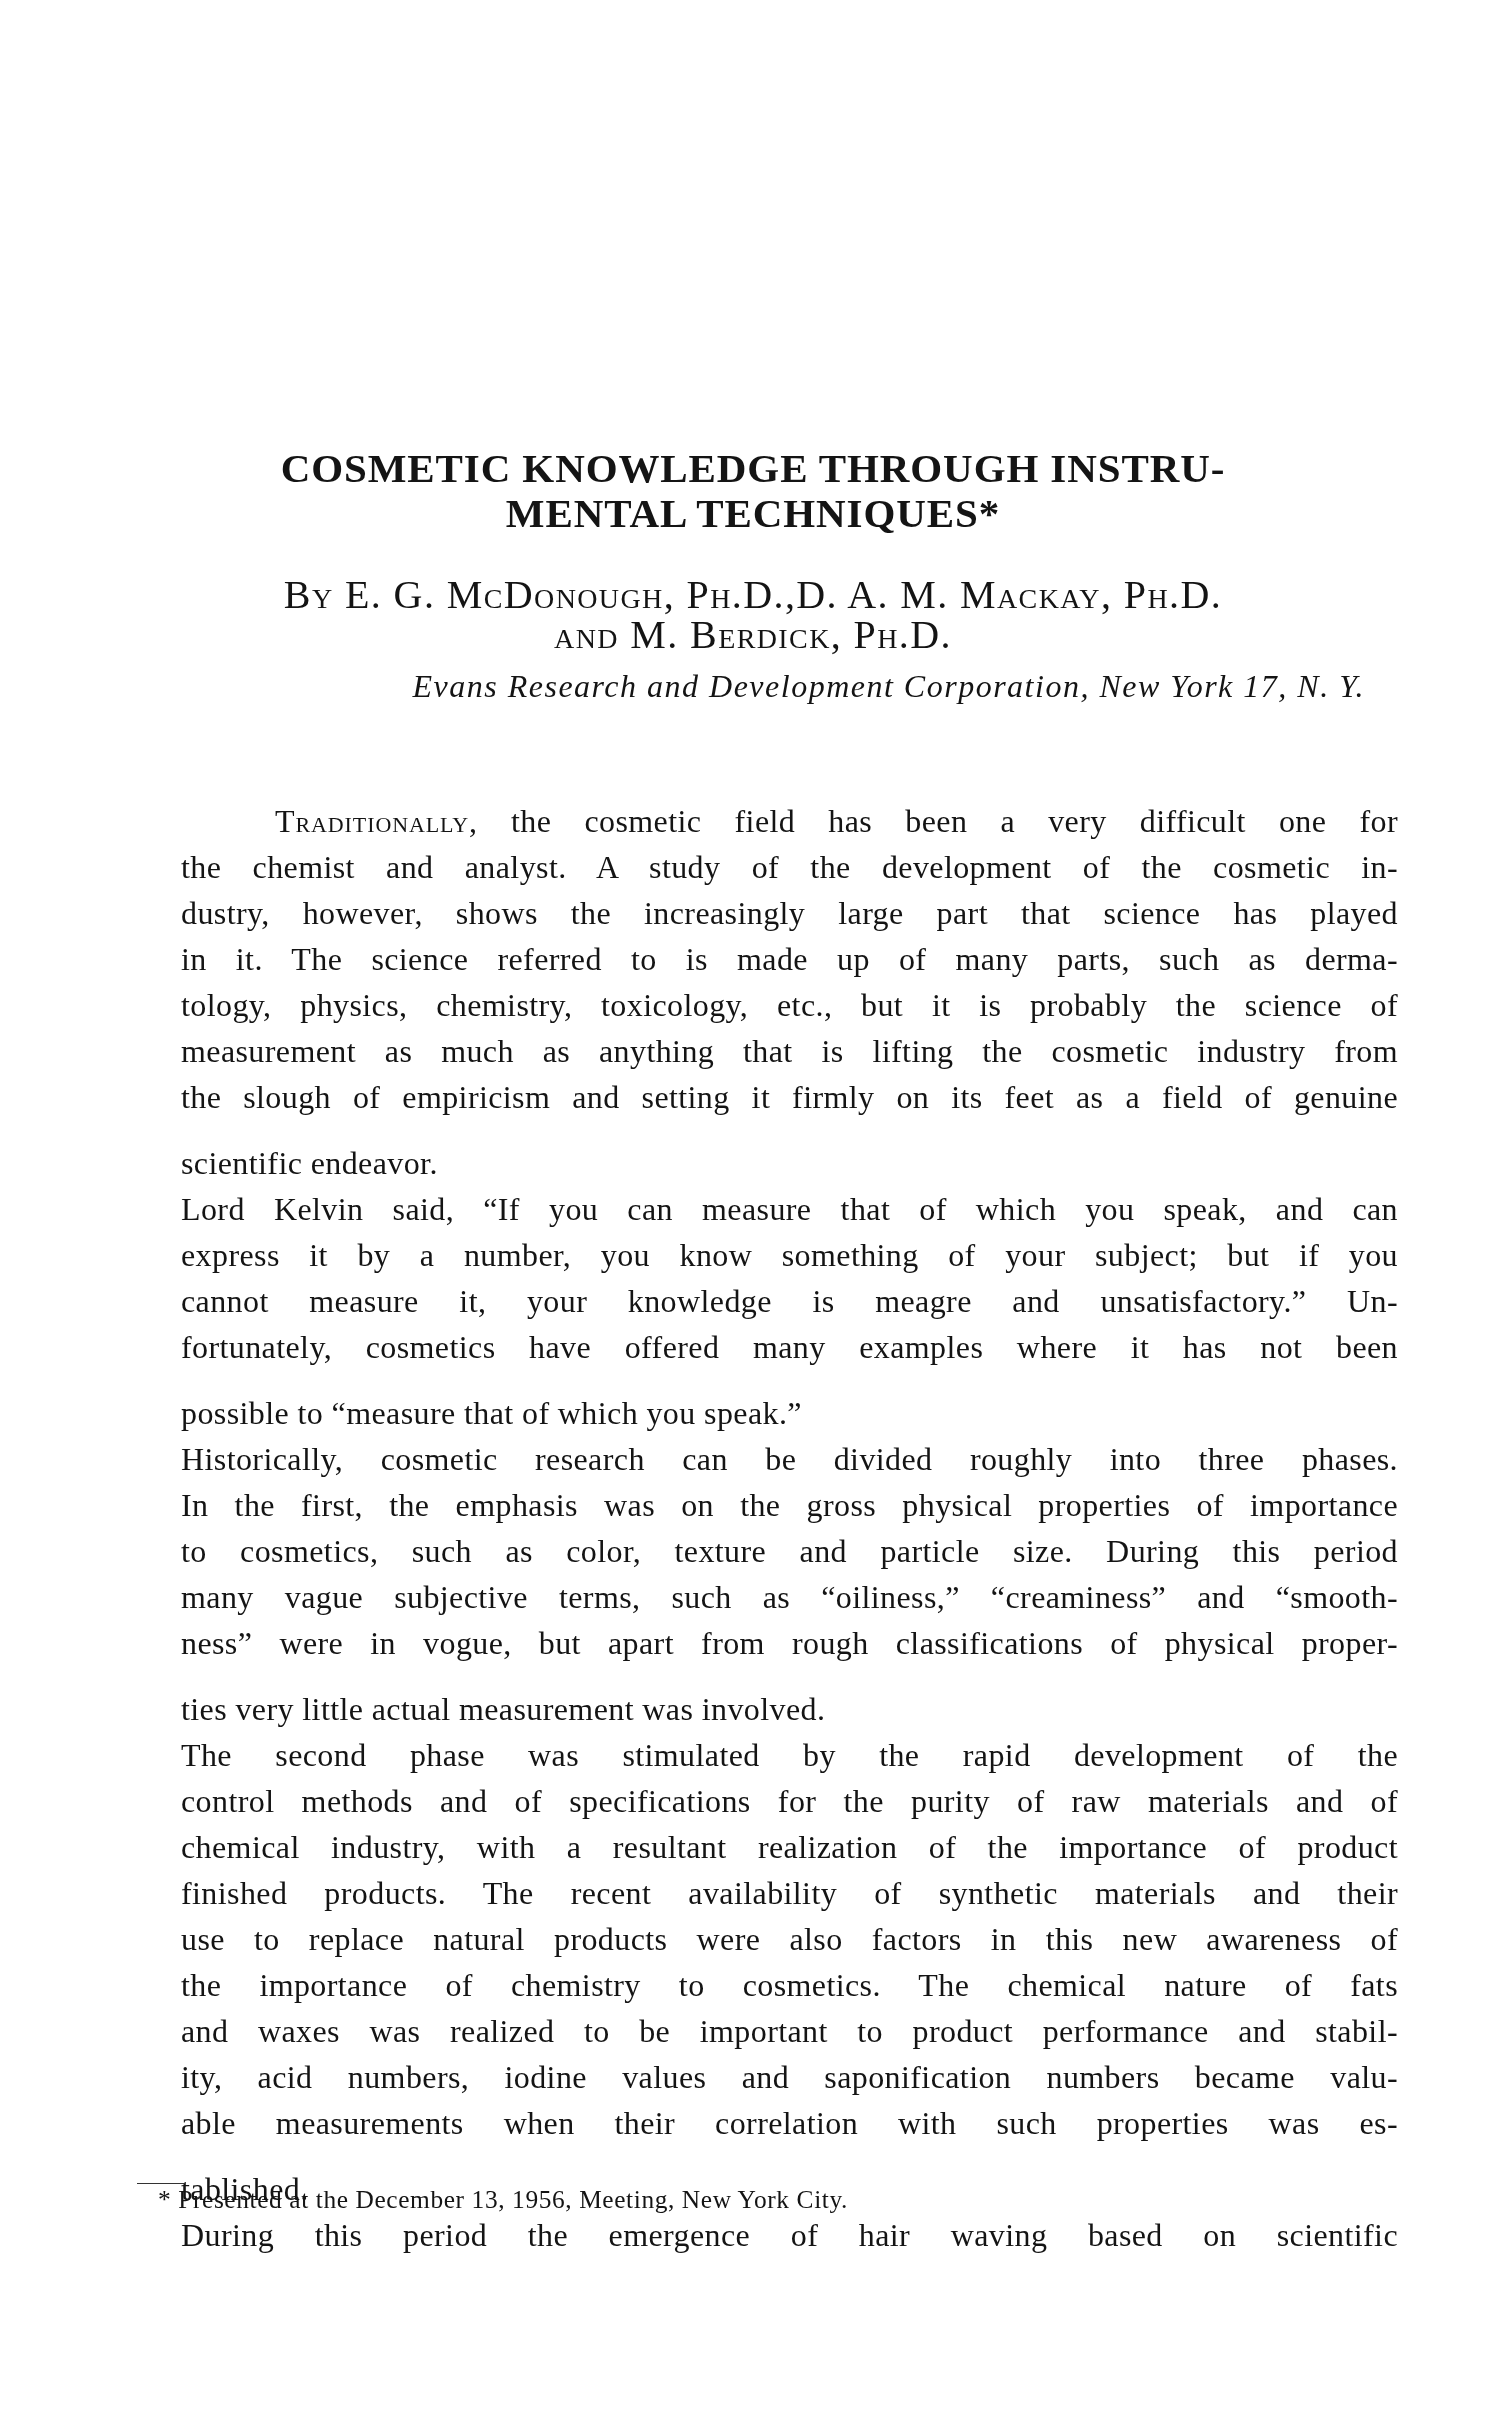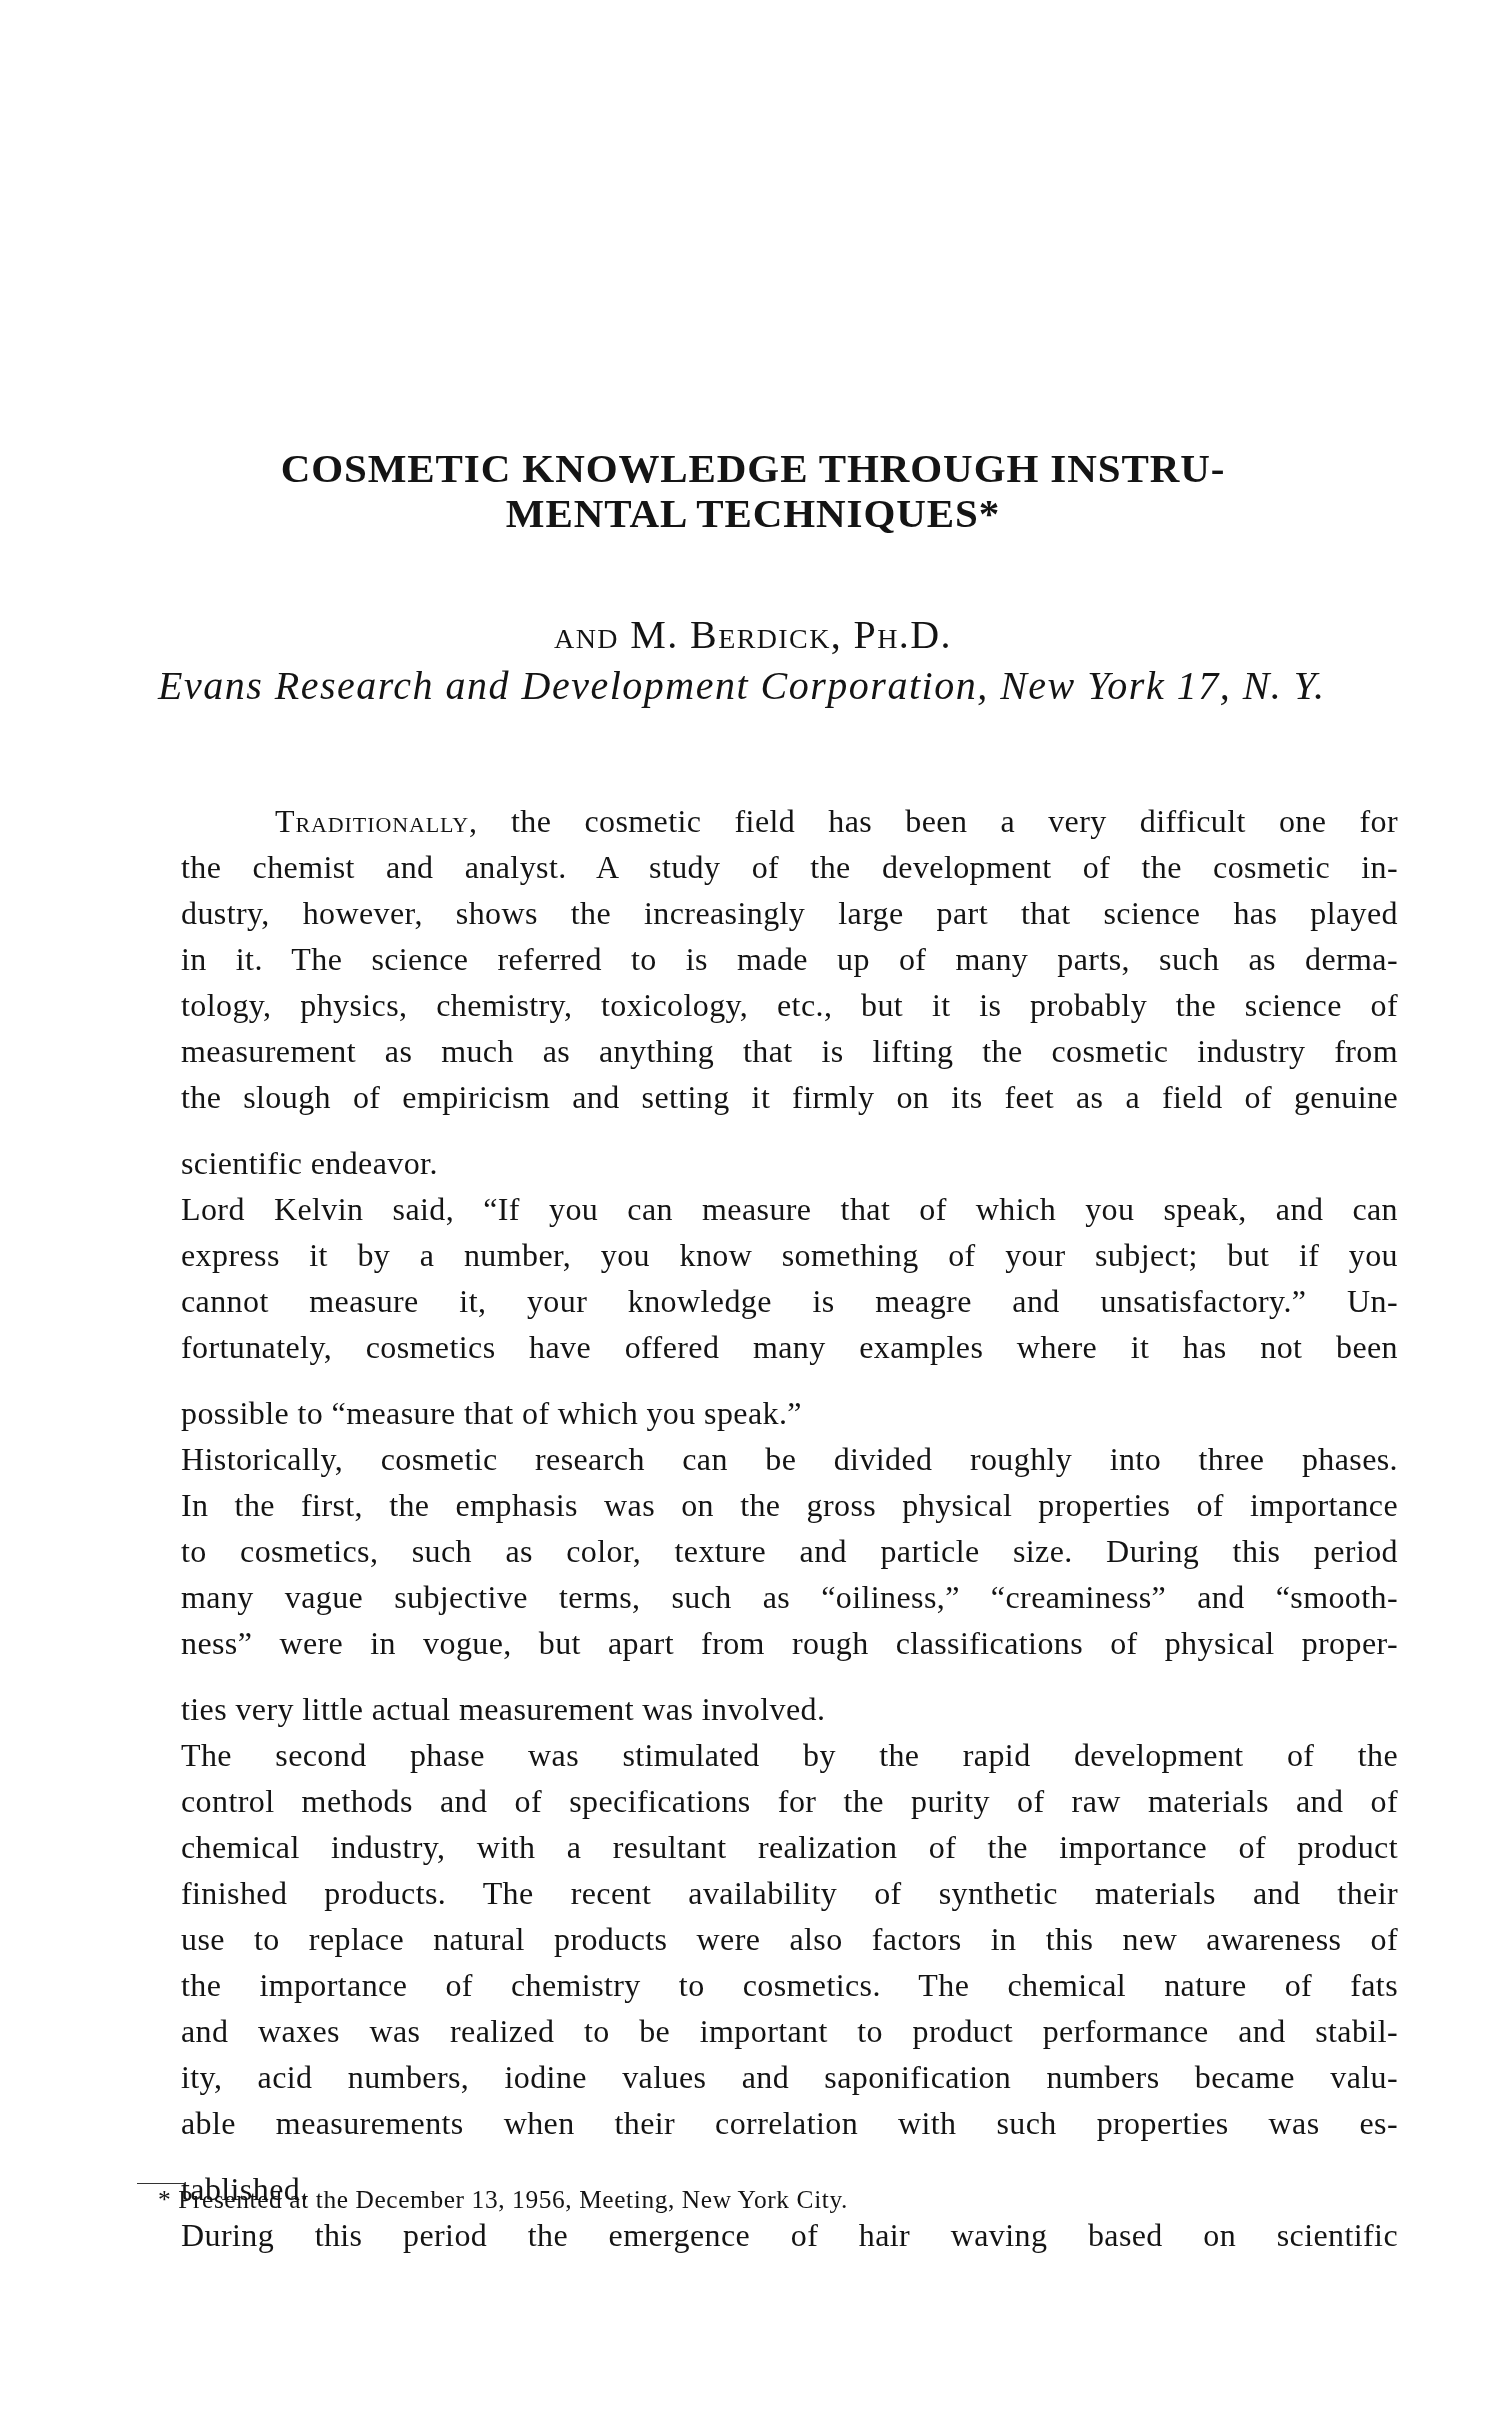--- a/index.html
+++ b/index.html
@@ -8,41 +8,42 @@
   .page { position: absolute; left: 0; top: 0; width: 1505px; height: 1930px; }
   .title { position: absolute; left: 141px; width: 1224px; text-align: center;
            font-family: "Liberation Serif", serif; font-weight: bold;
            font-size: 41px; letter-spacing: 0.9px; line-height: 44px; }
   .title.l1 { top: 446px; }
   .title.l2 { top: 491px; }
   .authors { position: absolute; left: 141px; width: 1224px; text-align: center;
              font-size: 40px; line-height: 41px; letter-spacing: 1.4px; font-variant: small-caps; }
   .authors.l1 { top: 574px; }
   .authors.l2 { top: 614px; }
-  .affil { position: absolute; left: 158px; width: 1224px; text-align: left; top: 667px;
-           font-style: italic; font-size: 40px; letter-spacing: 1.5px; line-height: 38px; }
+  .affil { position: absolute; left: 141px; width: 1224px; text-align: right; top: 667px;
+           font-style: italic; font-size: 32px; letter-spacing: 1.5px; line-height: 38px; }
   .body { position: absolute; left: 181px; width: 1217px; top: 798px; }
   .line { display: block; height: 46px; line-height: 46px; font-size: 32px;
           white-space: nowrap; text-align: justify; text-align-last: justify; letter-spacing: 0.4px; }
   .line.last { text-align-last: left; margin-top: 20px; }
   .line.indent { padding-left: 94px; }
   .line.pindent { padding-left: 0px; }
   .sc { font-variant: small-caps; letter-spacing: 0.9px; }
   .footrule { position: absolute; left: 137px; top: 2183px; width: 47px; height: 0; border-top: 1.9px solid #333; }
   .footnote { position: absolute; left: 158px; top: 2183px; font-size: 25.4px; line-height: 32px; letter-spacing: 0.6px; }
   .pagenum { position: absolute; left: 0; width: 1505px; text-align: center; top: 2230px; font-size: 25.4px; letter-spacing: 0.5px; }
 </style>
 </head>
 <body>
 
 <div class="page">
 
   <div class="title l1">COSMETIC KNOWLEDGE THROUGH INSTRU-</div>
   <div class="title l2">MENTAL TECHNIQUES*</div>
 
+  <div class="authors l1">By E. G. McDonough, Ph.D.,D. A. M. Mackay, Ph.D.</div>
   <div class="authors l2">and M. Berdick, Ph.D.</div>
 
   <div class="affil">Evans Research and Development Corporation, New York 17, N. Y.</div>
 
   <div class="body">
 
     <div>
       <span class="line indent"><span class="sc">Traditionally,</span><span> the cosmetic field has been a very difficult one for</span></span>
       <span class="line">the chemist and analyst.  A study of the development of the cosmetic in-</span>
       <span class="line">dustry, however, shows the increasingly large part that science has played</span>

